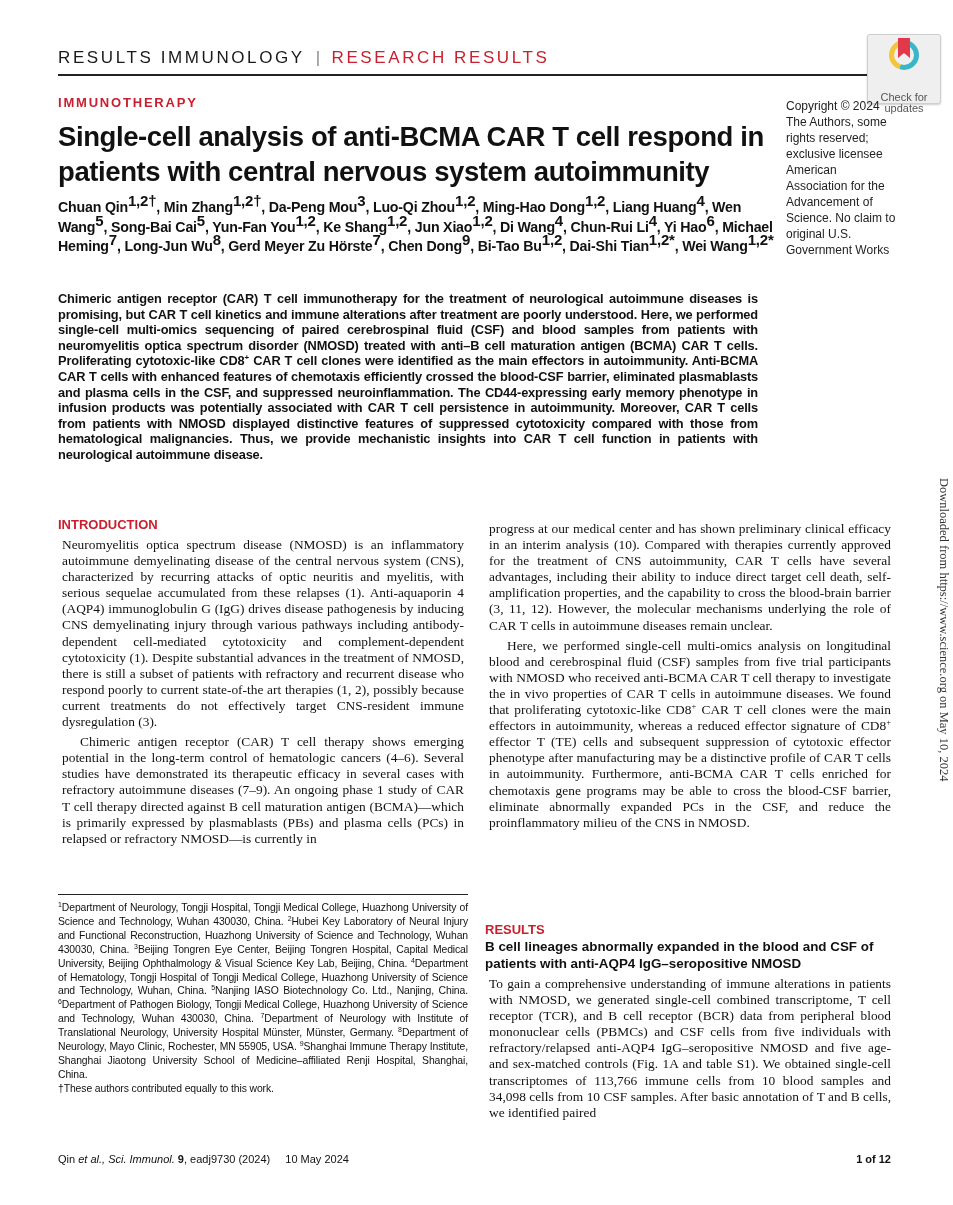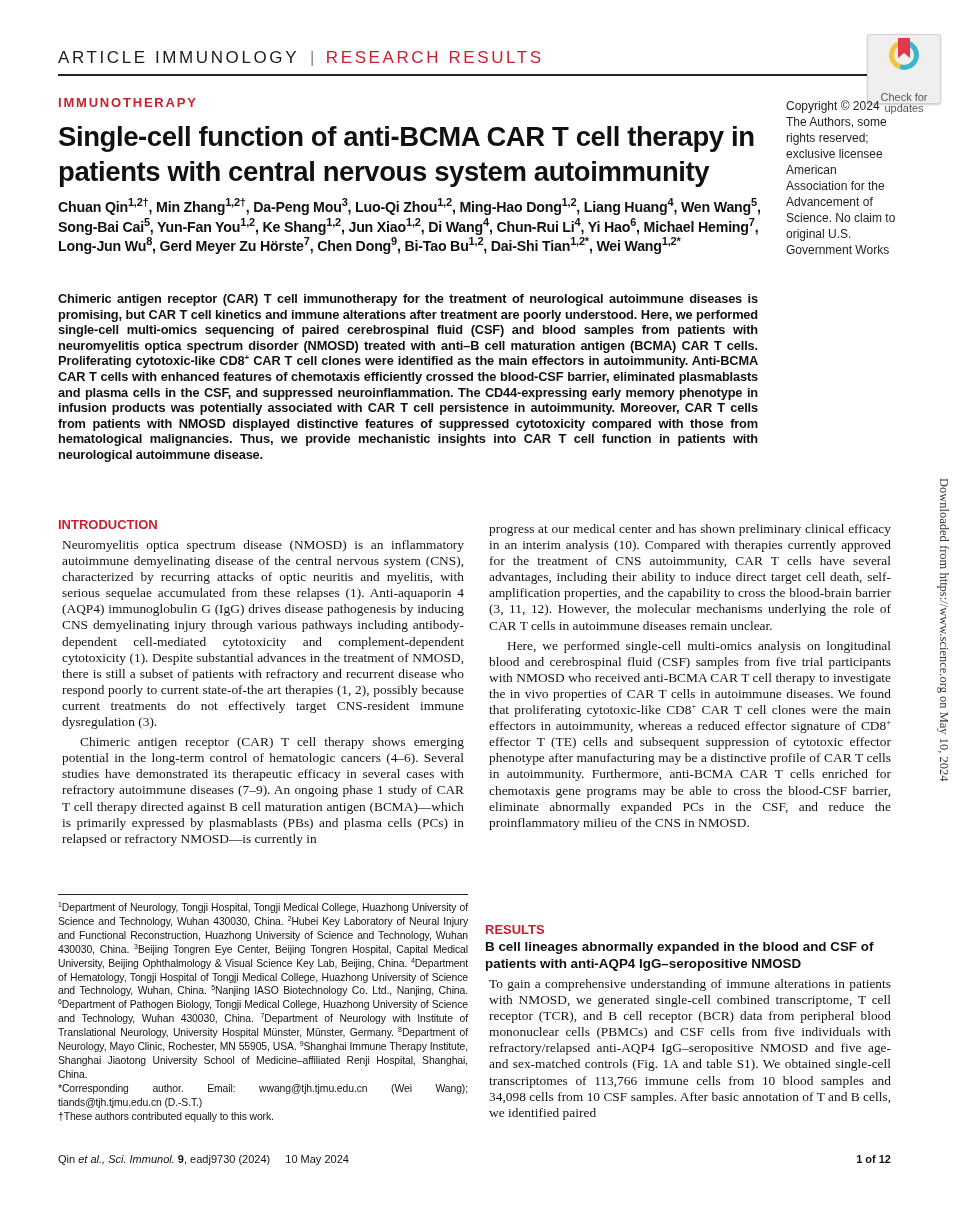--- a/index.html
+++ b/index.html
@@ -16,21 +16,21 @@
   .badge .ring { position:absolute; left:21px; top:5px; width:30px; height:30px; border-radius:50%; background:conic-gradient(#3bb6c9 0 55%, #f3c53b 55% 100%); }
   .badge .ring-inner { position:absolute; left:26px; top:10px; width:20px; height:20px; border-radius:50%; background:#efefef; }
   .badge .flag { position:absolute; left:30px; top:3px; width:12px; height:20px; background:#e2394a; clip-path:polygon(0 0,100% 0,100% 100%,50% 75%,0 100%); }
   .badge .label { position:absolute; left:0; right:0; top:41px; font-size:11px; line-height:11px; color:#555;margin-top:16px; }
 
   .copyright { position:absolute; left:786px; top:98px; width:110px; font-size:12px; line-height:16px; color:#222; }
 
   .kicker { position:absolute; left:58px; top:95px; font-size:13px; font-weight:bold; letter-spacing:1.8px; color:#c8202f; }
   .title { position:absolute; left:58px; top:119px; width:720px; font-size:27.5px; line-height:35px; font-weight:bold; color:#111; letter-spacing:-0.4px; }
   .authors { position:absolute; left:58px; top:198px; width:720px; font-size:14.2px; line-height:19.5px; font-weight:bold; color:#111; letter-spacing:-0.2px; }
-  .authors sup { font-size:11px; line-height:0; }
+  .authors sup { font-size:15px; line-height:0; }
 
   .abstract { position:absolute; left:58px; top:291px; width:700px; font-size:12.8px; line-height:15.6px; font-weight:bold; color:#111; text-align:justify; letter-spacing:-0.15px; }
   .abstract sup { font-size:8px; line-height:0; }
 
   .side-note { position:absolute; left:936px; top:478px; font-family:"Liberation Serif","DejaVu Serif",serif; font-size:12.5px; color:#333; writing-mode:vertical-rl; white-space:nowrap; }
 
   .col { position:absolute; width:410px; font-size:13.4px; line-height:16.1px; color:#111; text-align:justify; }
   .col p { margin:4px; }
   .col p.indent { text-indent:18px; }
   .col sup { font-size:8.5px; line-height:0; }
@@ -47,59 +47,58 @@
   .footnotes sup { font-size:7px; line-height:0; }
 
   .footer-cite { position:absolute; left:58px; top:1153px; font-size:11px; color:#111; white-space:nowrap; }
   .footer-cite .date { margin-left:12px; }
   .footer-page { position:absolute; right:62px; top:1153px; font-size:11px; font-weight:bold; color:#111; }
 </style>
 </head>
 <body>
 
 <div class="running-head sans">
-  <span>ARTICLE IMMUNOLOGY</span>
+  <span>RESULTS IMMUNOLOGY</span>
   <span class="sep">|</span>
   <span class="section">RESEARCH RESULTS</span>
 </div>
 <div class="head-rule"></div>
 
 <div class="badge sans">
   <div class="ring"></div>
   <div class="ring-inner"></div>
   <div class="flag"></div>
   <div class="label">
     <span>Check for</span><br>
     <span>updates</span>
   </div>
 </div>
 
 <div class="copyright sans">Copyright © 2024 The Authors, some rights reserved; exclusive licensee American Association for the Advancement of Science. No claim to original U.S. Government Works</div>
 
 <div class="kicker sans">IMMUNOTHERAPY</div>
-<h1 class="title sans" style="margin:0">Single-cell function of anti-BCMA CAR T cell therapy in patients with central nervous system autoimmunity</h1>
+<h1 class="title sans" style="margin:0">Single-cell analysis of anti-BCMA CAR T cell respond in patients with central nervous system autoimmunity</h1>
 
 <div class="authors sans" id="authors"><span>Chuan Qin<sup>1,2†</sup></span>, <span>Min Zhang<sup>1,2†</sup></span>, <span>Da-Peng Mou<sup>3</sup></span>, <span>Luo-Qi Zhou<sup>1,2</sup></span>, <span>Ming-Hao Dong<sup>1,2</sup></span>, <span>Liang Huang<sup>4</sup></span>, <span>Wen Wang<sup>5</sup></span>, <span>Song-Bai Cai<sup>5</sup></span>, <span>Yun-Fan You<sup>1,2</sup></span>, <span>Ke Shang<sup>1,2</sup></span>, <span>Jun Xiao<sup>1,2</sup></span>, <span>Di Wang<sup>4</sup></span>, <span>Chun-Rui Li<sup>4</sup></span>, <span>Yi Hao<sup>6</sup></span>, <span>Michael Heming<sup>7</sup></span>, <span>Long-Jun Wu<sup>8</sup></span>, <span>Gerd Meyer Zu Hörste<sup>7</sup></span>, <span>Chen Dong<sup>9</sup></span>, <span>Bi-Tao Bu<sup>1,2</sup></span>, <span>Dai-Shi Tian<sup>1,2*</sup></span>, <span>Wei Wang<sup>1,2*</sup></span></div>
 
 <div class="abstract sans">
   <span>Chimeric antigen receptor (CAR) T cell immunotherapy for the treatment of neurological autoimmune diseases is promising, but CAR T cell kinetics and immune alterations after treatment are poorly understood. Here, we performed single-cell multi-omics sequencing of paired cerebrospinal fluid (CSF) and blood samples from patients with neuromyelitis optica spectrum disorder (NMOSD) treated with anti–B cell maturation antigen (BCMA) CAR T cells. Proliferating cytotoxic-like CD8</span><sup>+</sup><span> CAR T cell clones were identified as the main effectors in autoimmunity. Anti-BCMA CAR T cells with enhanced features of chemotaxis efficiently crossed the blood-CSF barrier, eliminated plasmablasts and plasma cells in the CSF, and suppressed neuroinflammation. The CD44-expressing early memory phenotype in infusion products was potentially associated with CAR T cell persistence in autoimmunity. Moreover, CAR T cells from patients with NMOSD displayed distinctive features of suppressed cytotoxicity compared with those from hematological malignancies. Thus, we provide mechanistic insights into CAR T cell function in patients with neurological autoimmune disease.</span>
 </div>
 
 <div class="side-note">Downloaded from https://www.science.org on May 10, 2024</div>
 
 <div class="col col-left serif">
   <div class="heading">INTRODUCTION</div>
   <p>Neuromyelitis optica spectrum disease (NMOSD) is an inflammatory autoimmune demyelinating disease of the central nervous system (CNS), characterized by recurring attacks of optic neuritis and myelitis, with serious sequelae accumulated from these relapses (1). Anti-aquaporin 4 (AQP4) immunoglobulin G (IgG) drives disease pathogenesis by inducing CNS demyelinating injury through various pathways including antibody-dependent cell-mediated cytotoxicity and complement-dependent cytotoxicity (1). Despite substantial advances in the treatment of NMOSD, there is still a subset of patients with refractory and recurrent disease who respond poorly to current state-of-the art therapies (1, 2), possibly because current treatments do not effectively target CNS-resident immune dysregulation (3).</p>
   <p class="indent">Chimeric antigen receptor (CAR) T cell therapy shows emerging potential in the long-term control of hematologic cancers (4–6). Several studies have demonstrated its therapeutic efficacy in several cases with refractory autoimmune diseases (7–9). An ongoing phase 1 study of CAR T cell therapy directed against B cell maturation antigen (BCMA)—which is primarily expressed by plasmablasts (PBs) and plasma cells (PCs) in relapsed or refractory NMOSD—is currently in</p>
 </div>
 
 <div class="fn-rule"></div>
 <div class="footnotes">
   <p id="affils"><sup>1</sup><span>Department of Neurology, Tongji Hospital, Tongji Medical College, Huazhong University of Science and Technology, Wuhan 430030, China. </span><sup>2</sup><span>Hubei Key Laboratory of Neural Injury and Functional Reconstruction, Huazhong University of Science and Technology, Wuhan 430030, China. </span><sup>3</sup><span>Beijing Tongren Eye Center, Beijing Tongren Hospital, Capital Medical University, Beijing Ophthalmology &amp; Visual Science Key Lab, Beijing, China. </span><sup>4</sup><span>Department of Hematology, Tongji Hospital of Tongji Medical College, Huazhong University of Science and Technology, Wuhan, China. </span><sup>5</sup><span>Nanjing IASO Biotechnology Co. Ltd., Nanjing, China. </span><sup>6</sup><span>Department of Pathogen Biology, Tongji Medical College, Huazhong University of Science and Technology, Wuhan 430030, China. </span><sup>7</sup><span>Department of Neurology with Institute of Translational Neurology, University Hospital Münster, Münster, Germany. </span><sup>8</sup><span>Department of Neurology, Mayo Clinic, Rochester, MN 55905, USA. </span><sup>9</sup><span>Shanghai Immune Therapy Institute, Shanghai Jiaotong University School of Medicine–affiliated Renji Hospital, Shanghai, China.</span></p>
-  <p>*Corresponding author. Email: wwang@tjh.tjmu.edu.cn (Wei Wang); tiands@tjh.tjmu.edu.cn (D.-S.T.)</p>
   <p>†These authors contributed equally to this work.</p>
 </div>
 
 <div class="col col-right serif">
   <p>progress at our medical center and has shown preliminary clinical efficacy in an interim analysis (10). Compared with therapies currently approved for the treatment of CNS autoimmunity, CAR T cells have several advantages, including their ability to induce direct target cell death, self-amplification properties, and the capability to cross the blood-brain barrier (3, 11, 12). However, the molecular mechanisms underlying the role of CAR T cells in autoimmune diseases remain unclear.</p>
   <p class="indent"><span>Here, we performed single-cell multi-omics analysis on longitudinal blood and cerebrospinal fluid (CSF) samples from five trial participants with NMOSD who received anti-BCMA CAR T cell therapy to investigate the in vivo properties of CAR T cells in autoimmune diseases. We found that proliferating cytotoxic-like CD8</span><sup>+</sup><span> CAR T cell clones were the main effectors in autoimmunity, whereas a reduced effector signature of CD8</span><sup>+</sup><span> effector T (TE) cells and subsequent suppression of cytotoxic effector phenotype after manufacturing may be a distinctive profile of CAR T cells in autoimmunity. Furthermore, anti-BCMA CAR T cells enriched for chemotaxis gene programs may be able to cross the blood-CSF barrier, eliminate abnormally expanded PCs in the CSF, and reduce the proinflammatory milieu of the CNS in NMOSD.</span></p>
 </div>
 
 <div class="results-block col serif" style="position:absolute;">
   <div class="heading">RESULTS</div>

